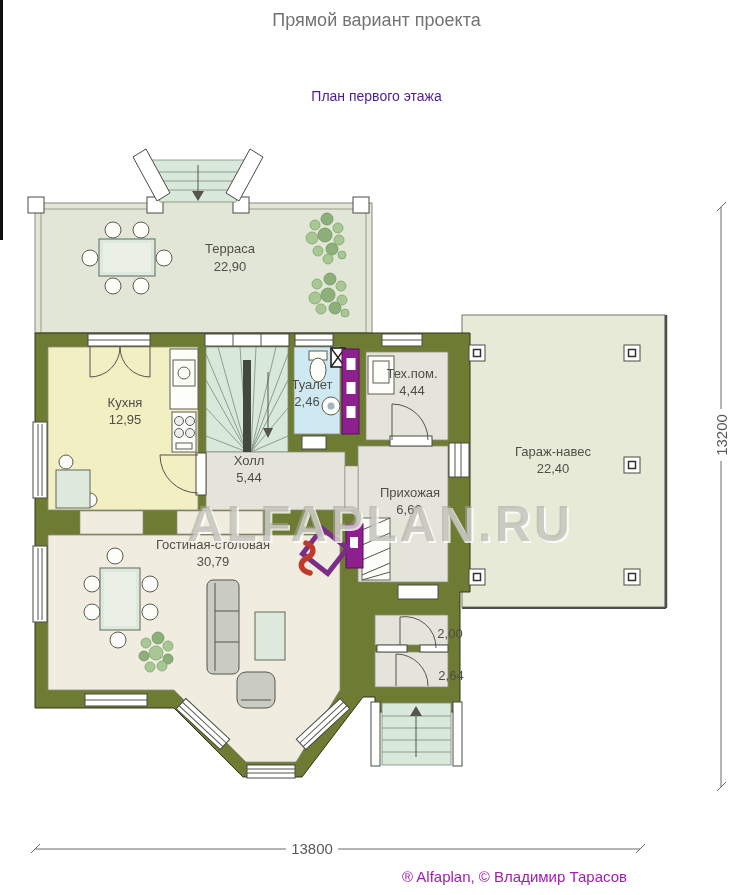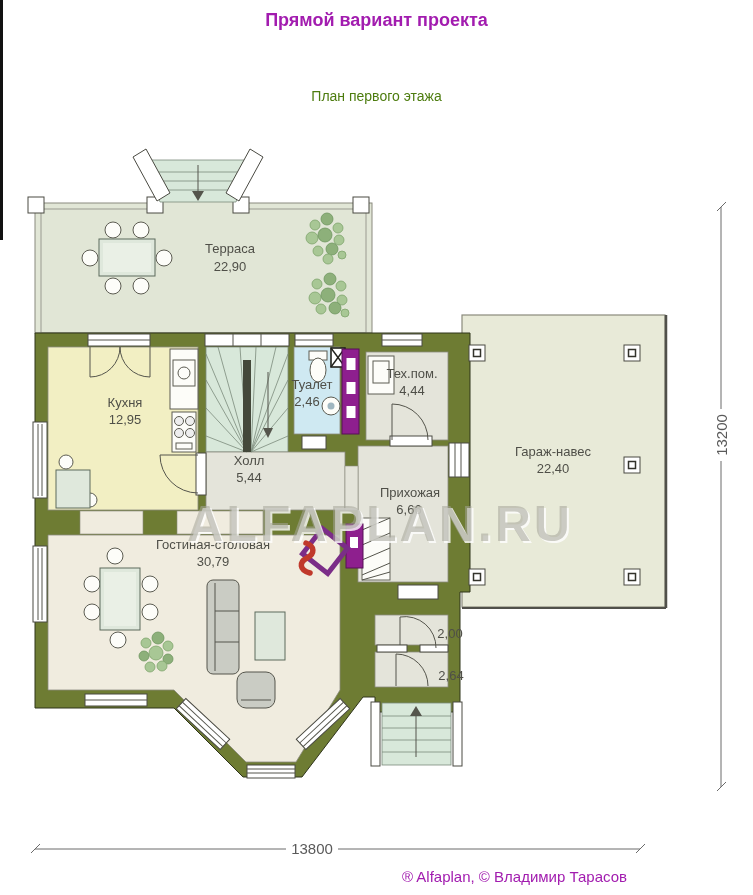--- a/index.html
+++ b/index.html
@@ -1,22 +1,22 @@
 <!DOCTYPE html>
 <html><head>
 <meta charset="utf-8">
 <style>
   html,body{margin:0;padding:0;background:#fff;}
   #page{position:relative;width:753px;height:895px;background:#fff;overflow:hidden;
         font-family:"Liberation Sans",sans-serif;}
   #left-edge{position:absolute;left:0;top:0;width:3px;height:240px;background:#111;}
   #title{position:absolute;top:10px;left:0;width:100%;text-align:center;
-         font-size:18px;font-weight:bold;color:#a21caf;}
+         font-size:18px;font-weight:normal;color:#737373;}
   #subtitle{position:absolute;top:88px;left:0;width:100%;text-align:center;
-            font-size:14px;color:#4d7c0f;}
+            font-size:14px;color:#4c1d95;}
   #copyright{position:absolute;top:868px;left:0;width:627px;text-align:right;
              font-size:15px;color:#a21caf;}
   svg{position:absolute;left:0;top:0;}
   .w{fill:#6e7c33;stroke:#2f341b;stroke-width:1;}
   .flr-ter{fill:#e1e6d6;stroke:#8a8a7e;stroke-width:1;}
   .flr-kit{fill:#f2efc3;stroke:#8a8a7e;stroke-width:.8;}
   .flr-st{fill:#d8e8da;stroke:#7b8a7b;stroke-width:.8;}
   .flr-wc{fill:#cfe9f2;stroke:#8a8a7e;stroke-width:.8;}
   .flr-gr{fill:#e4e4da;stroke:#8a8a7e;stroke-width:.8;}
   .flr-lv{fill:#f0ecdf;stroke:#8a8a7e;stroke-width:.8;}

